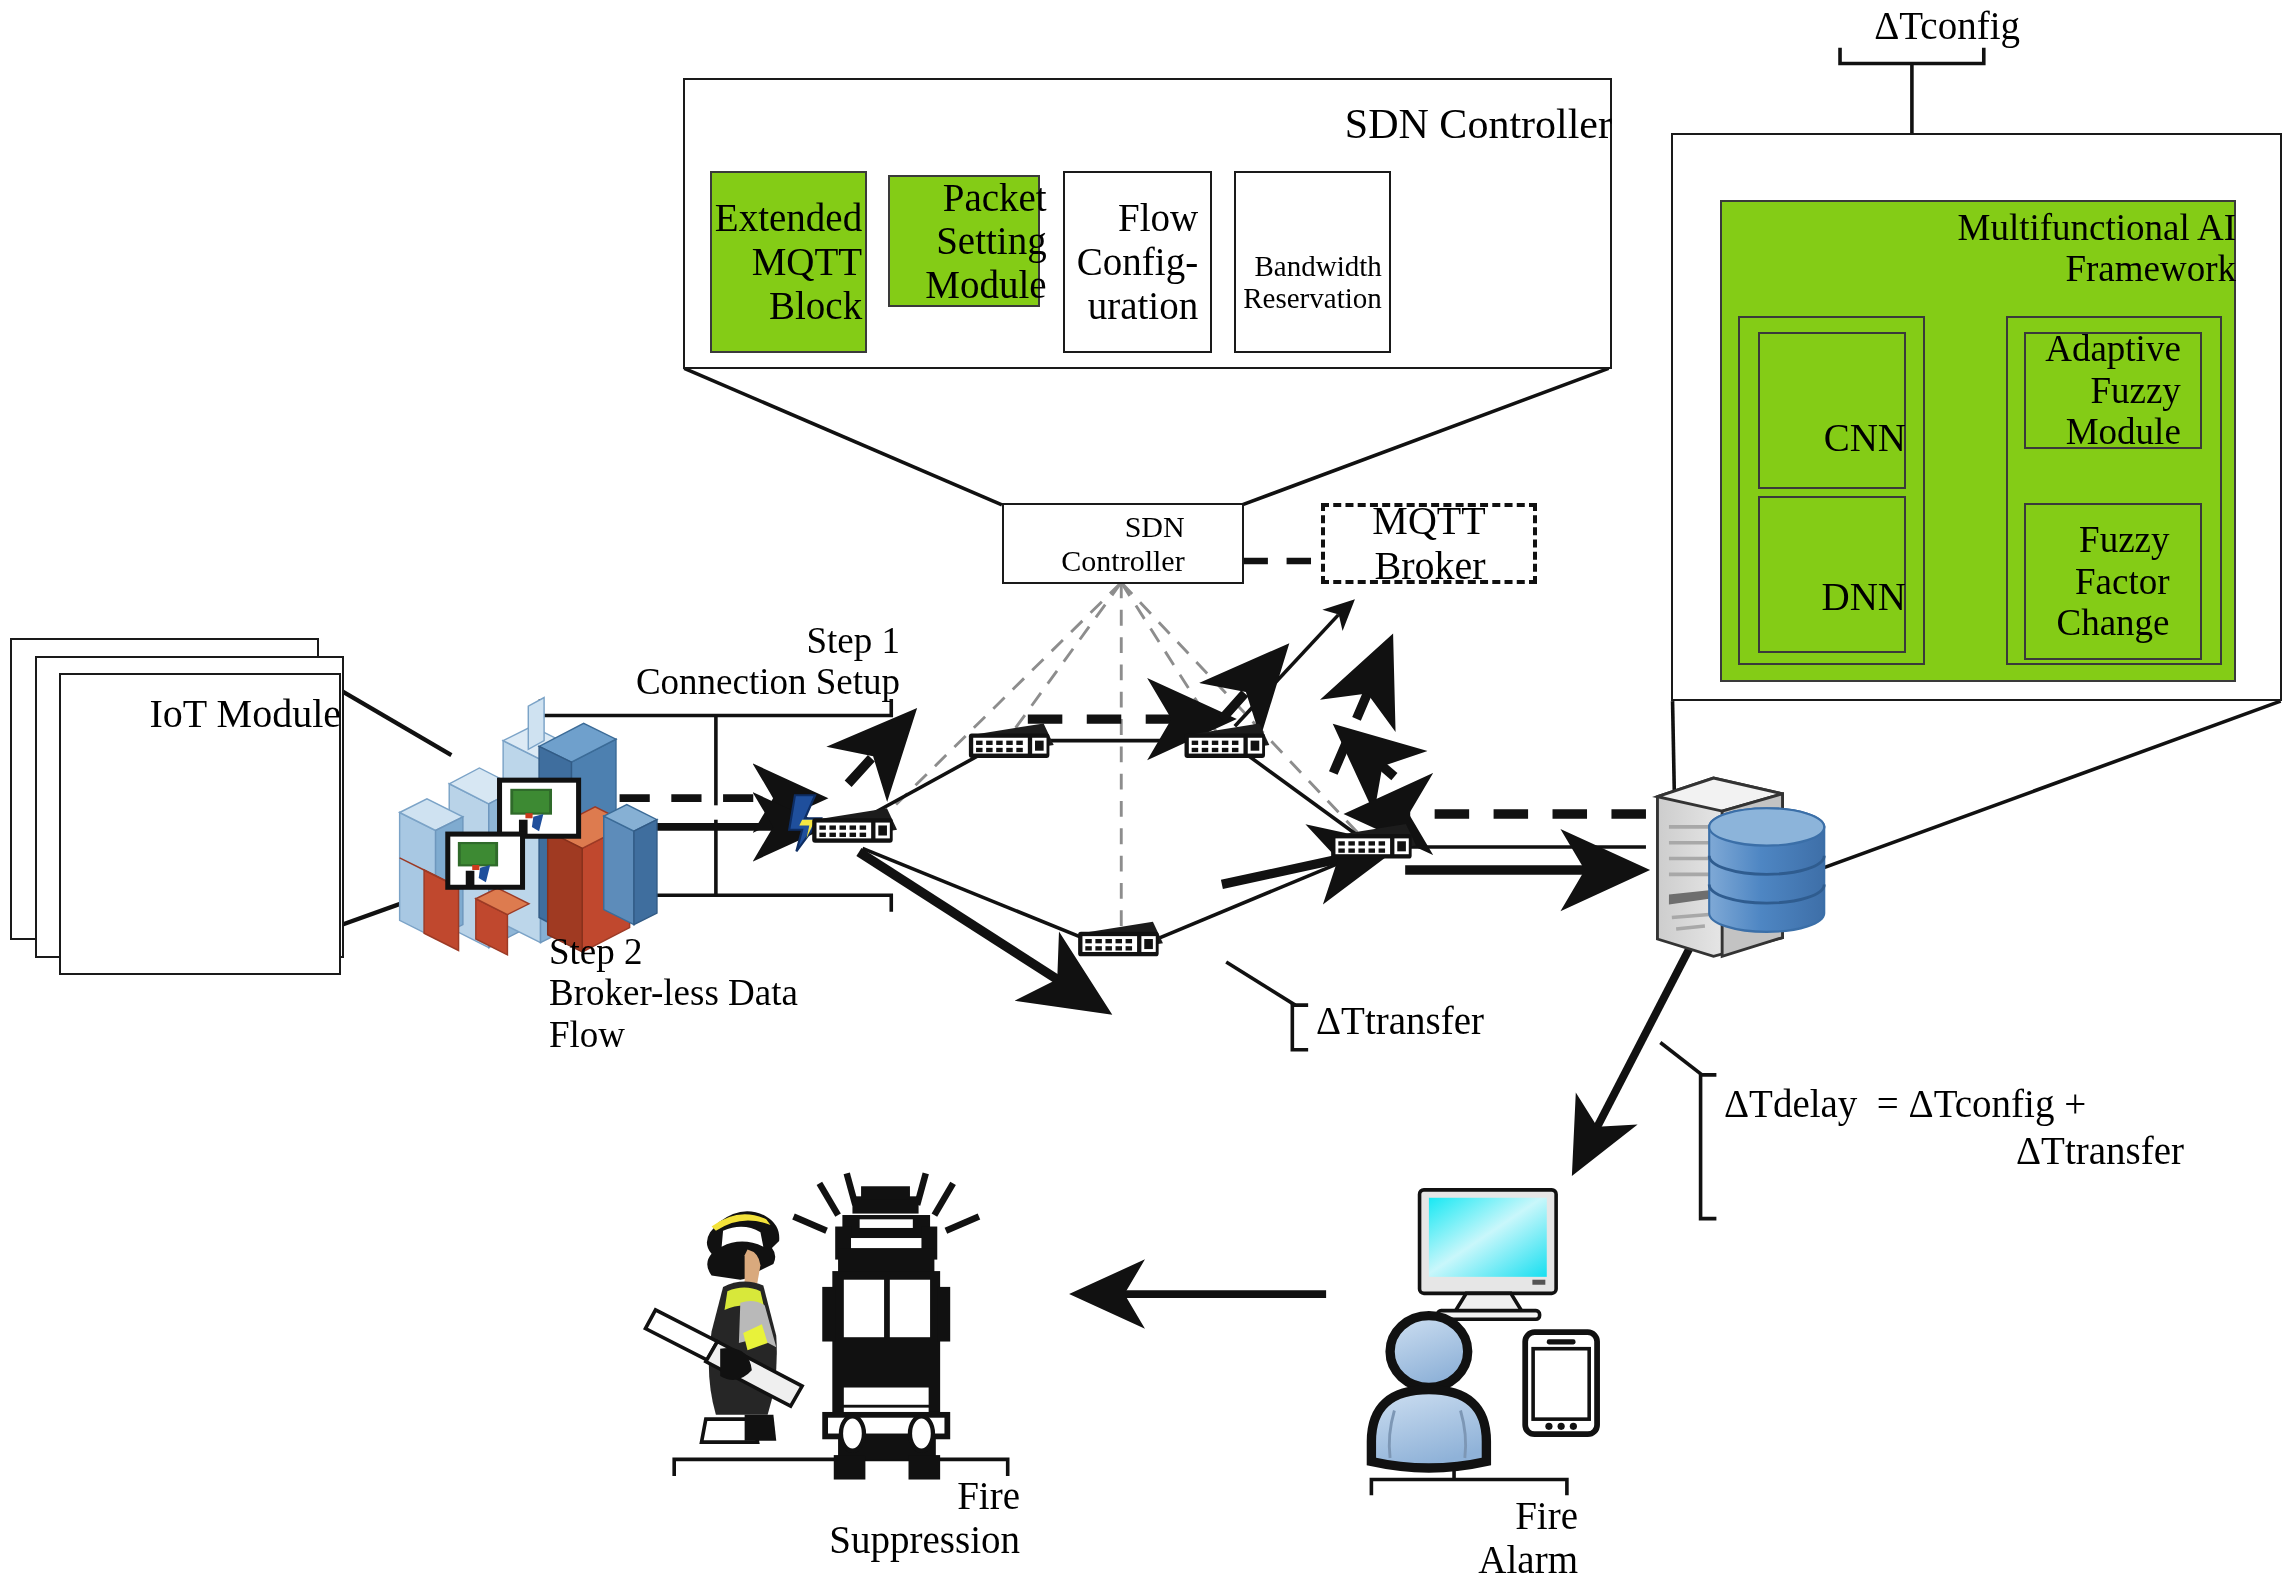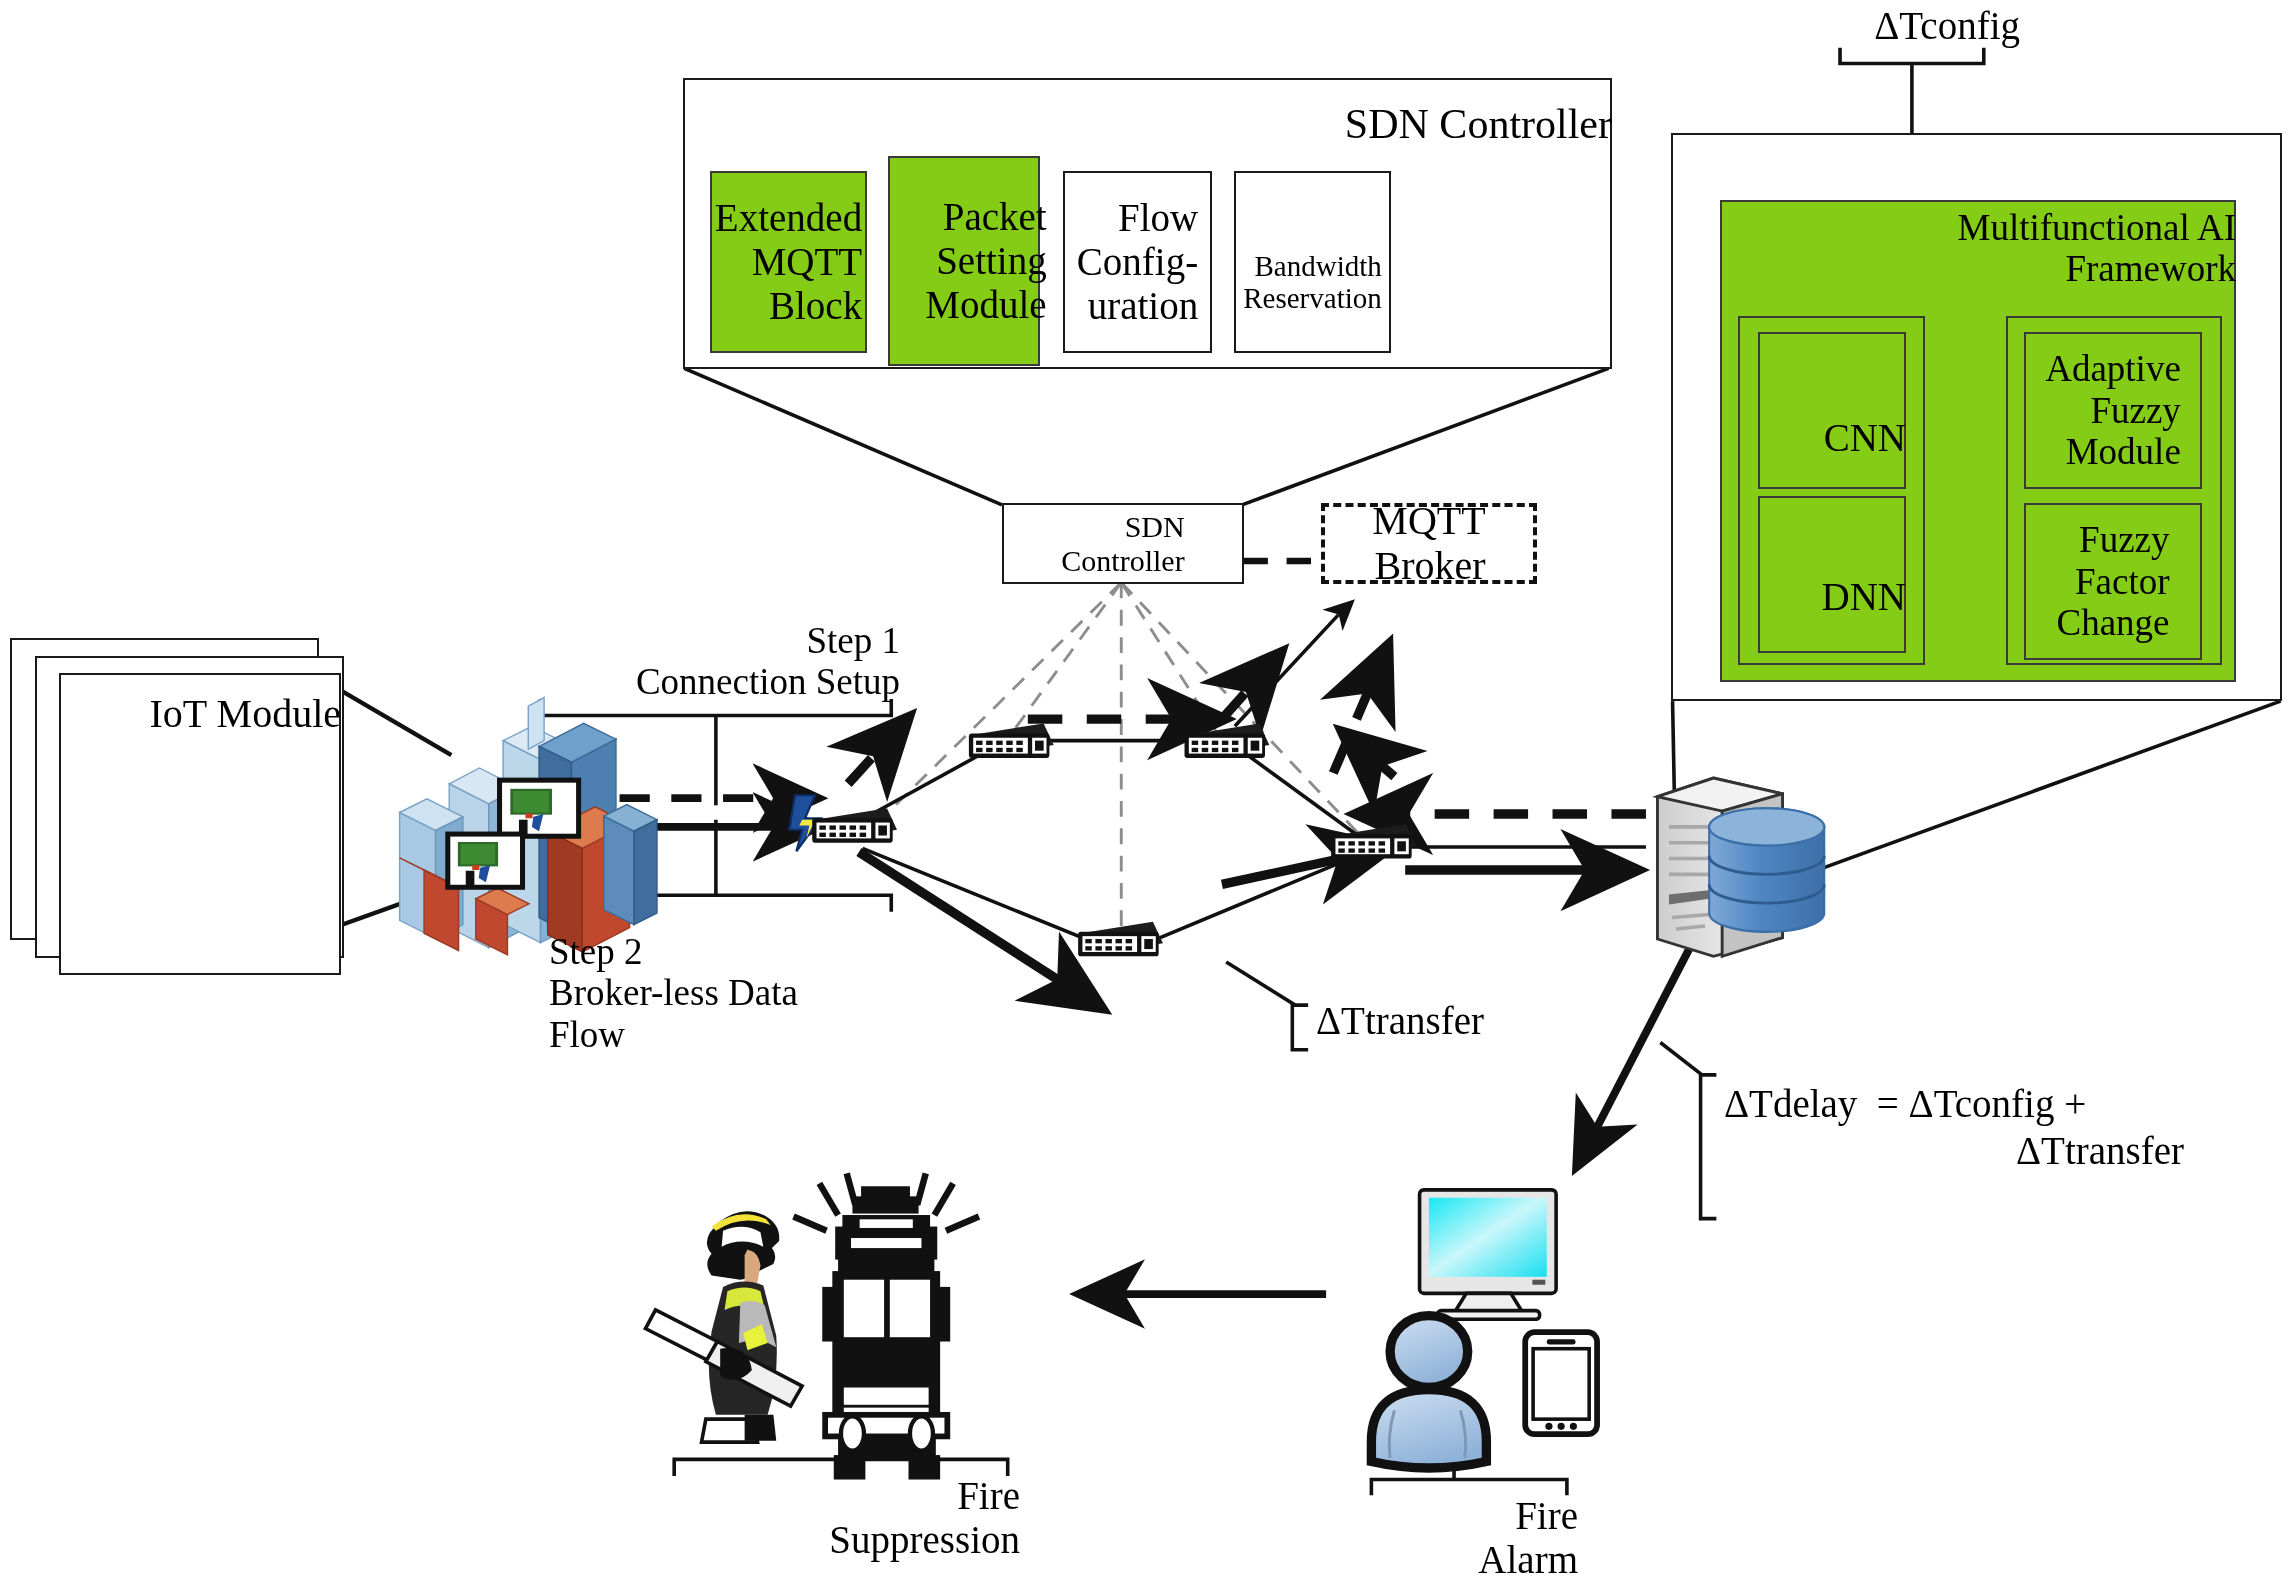--- a/index.html
+++ b/index.html
@@ -489,21 +489,21 @@
   <div class="tx" style="left:59px;top:692px;width:282px;font-size:40px;">IoT Module</div>
 
   <div class="bx solidbox" style="left:683px;top:78px;width:929px;height:291px;"></div>
   <div class="tx" style="left:683px;top:101px;width:929px;font-size:42px;">SDN Controller</div>
 
   <div class="bx graybox ctr" style="left:710px;top:171px;width:157px;height:182px;">
     <div class="tx" style="position:static;font-size:39px;">Extended
 MQTT
 Block</div>
   </div>
-  <div class="bx graybox ctr" style="left:888px;top:156px;width:152px;height:210px;padding-left:44px;">
+  <div class="bx graybox ctr" style="left:888px;top:175px;width:152px;height:132px;padding-left:44px;">
     <div class="tx" style="position:static;font-size:39px;">Packet
 Setting
 Module</div>
   </div>
   <div class="bx whitebox ctr" style="left:1063px;top:171px;width:149px;height:182px;">
     <div class="tx" style="position:static;font-size:39px;">Flow
 Config-
 uration</div>
   </div>
   <div class="bx whitebox ctr" style="left:1234px;top:171px;width:157px;height:182px;">
@@ -531,21 +531,21 @@
   <div class="tx" style="left:1720px;top:207px;width:516px;font-size:37px;">Multifunctional AI
 Framework</div>
 
   <div class="bx graybox" style="left:1738px;top:316px;width:187px;height:349px;"></div>
   <div class="bx graybox" style="left:1758px;top:332px;width:148px;height:157px;"></div>
   <div class="tx" style="left:1758px;top:416px;width:148px;font-size:39px;">CNN</div>
   <div class="bx graybox" style="left:1758px;top:496px;width:148px;height:157px;"></div>
   <div class="tx" style="left:1758px;top:575px;width:148px;font-size:39px;">DNN</div>
 
   <div class="bx graybox" style="left:2006px;top:316px;width:216px;height:349px;"></div>
-  <div class="bx graybox ctr" style="left:2024px;top:332px;width:178px;height:157px;">
+  <div class="bx graybox ctr" style="left:2024px;top:332px;width:178px;height:117px;">
     <div class="tx" style="position:static;font-size:37px;">Adaptive
 Fuzzy
 Module</div>
   </div>
   <div class="bx graybox ctr" style="left:2024px;top:503px;width:178px;height:157px;">
     <div class="tx" style="position:static;font-size:37px;">Fuzzy
 Factor
 Change</div>
   </div>
 

